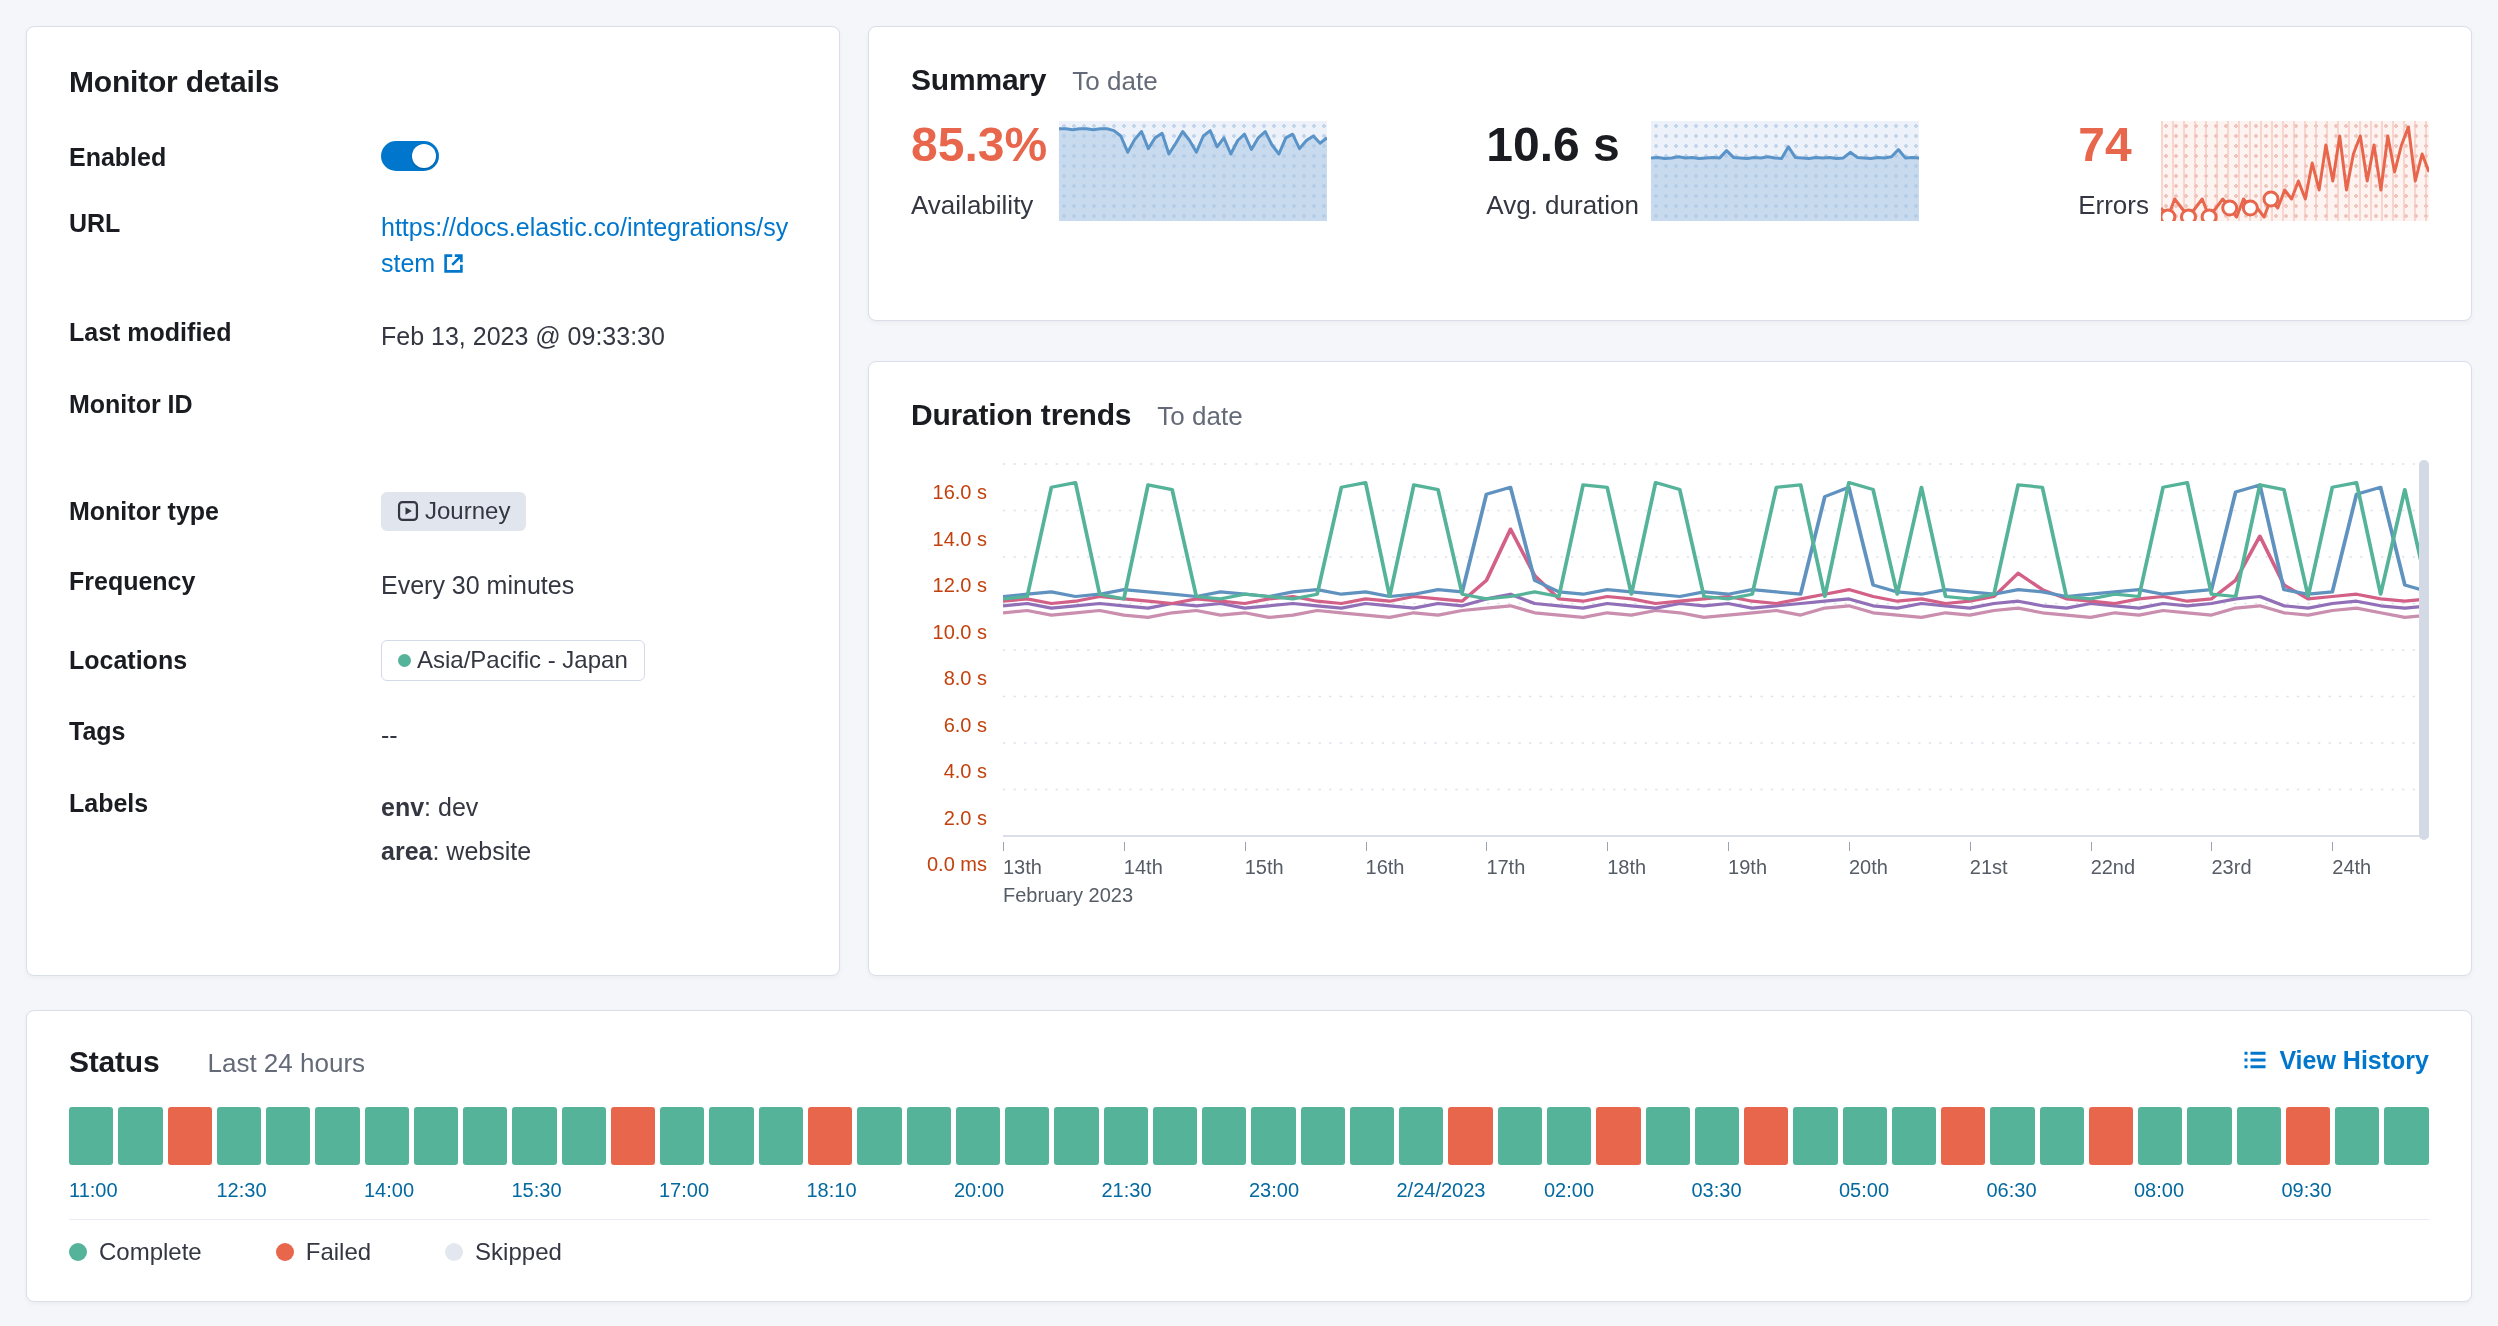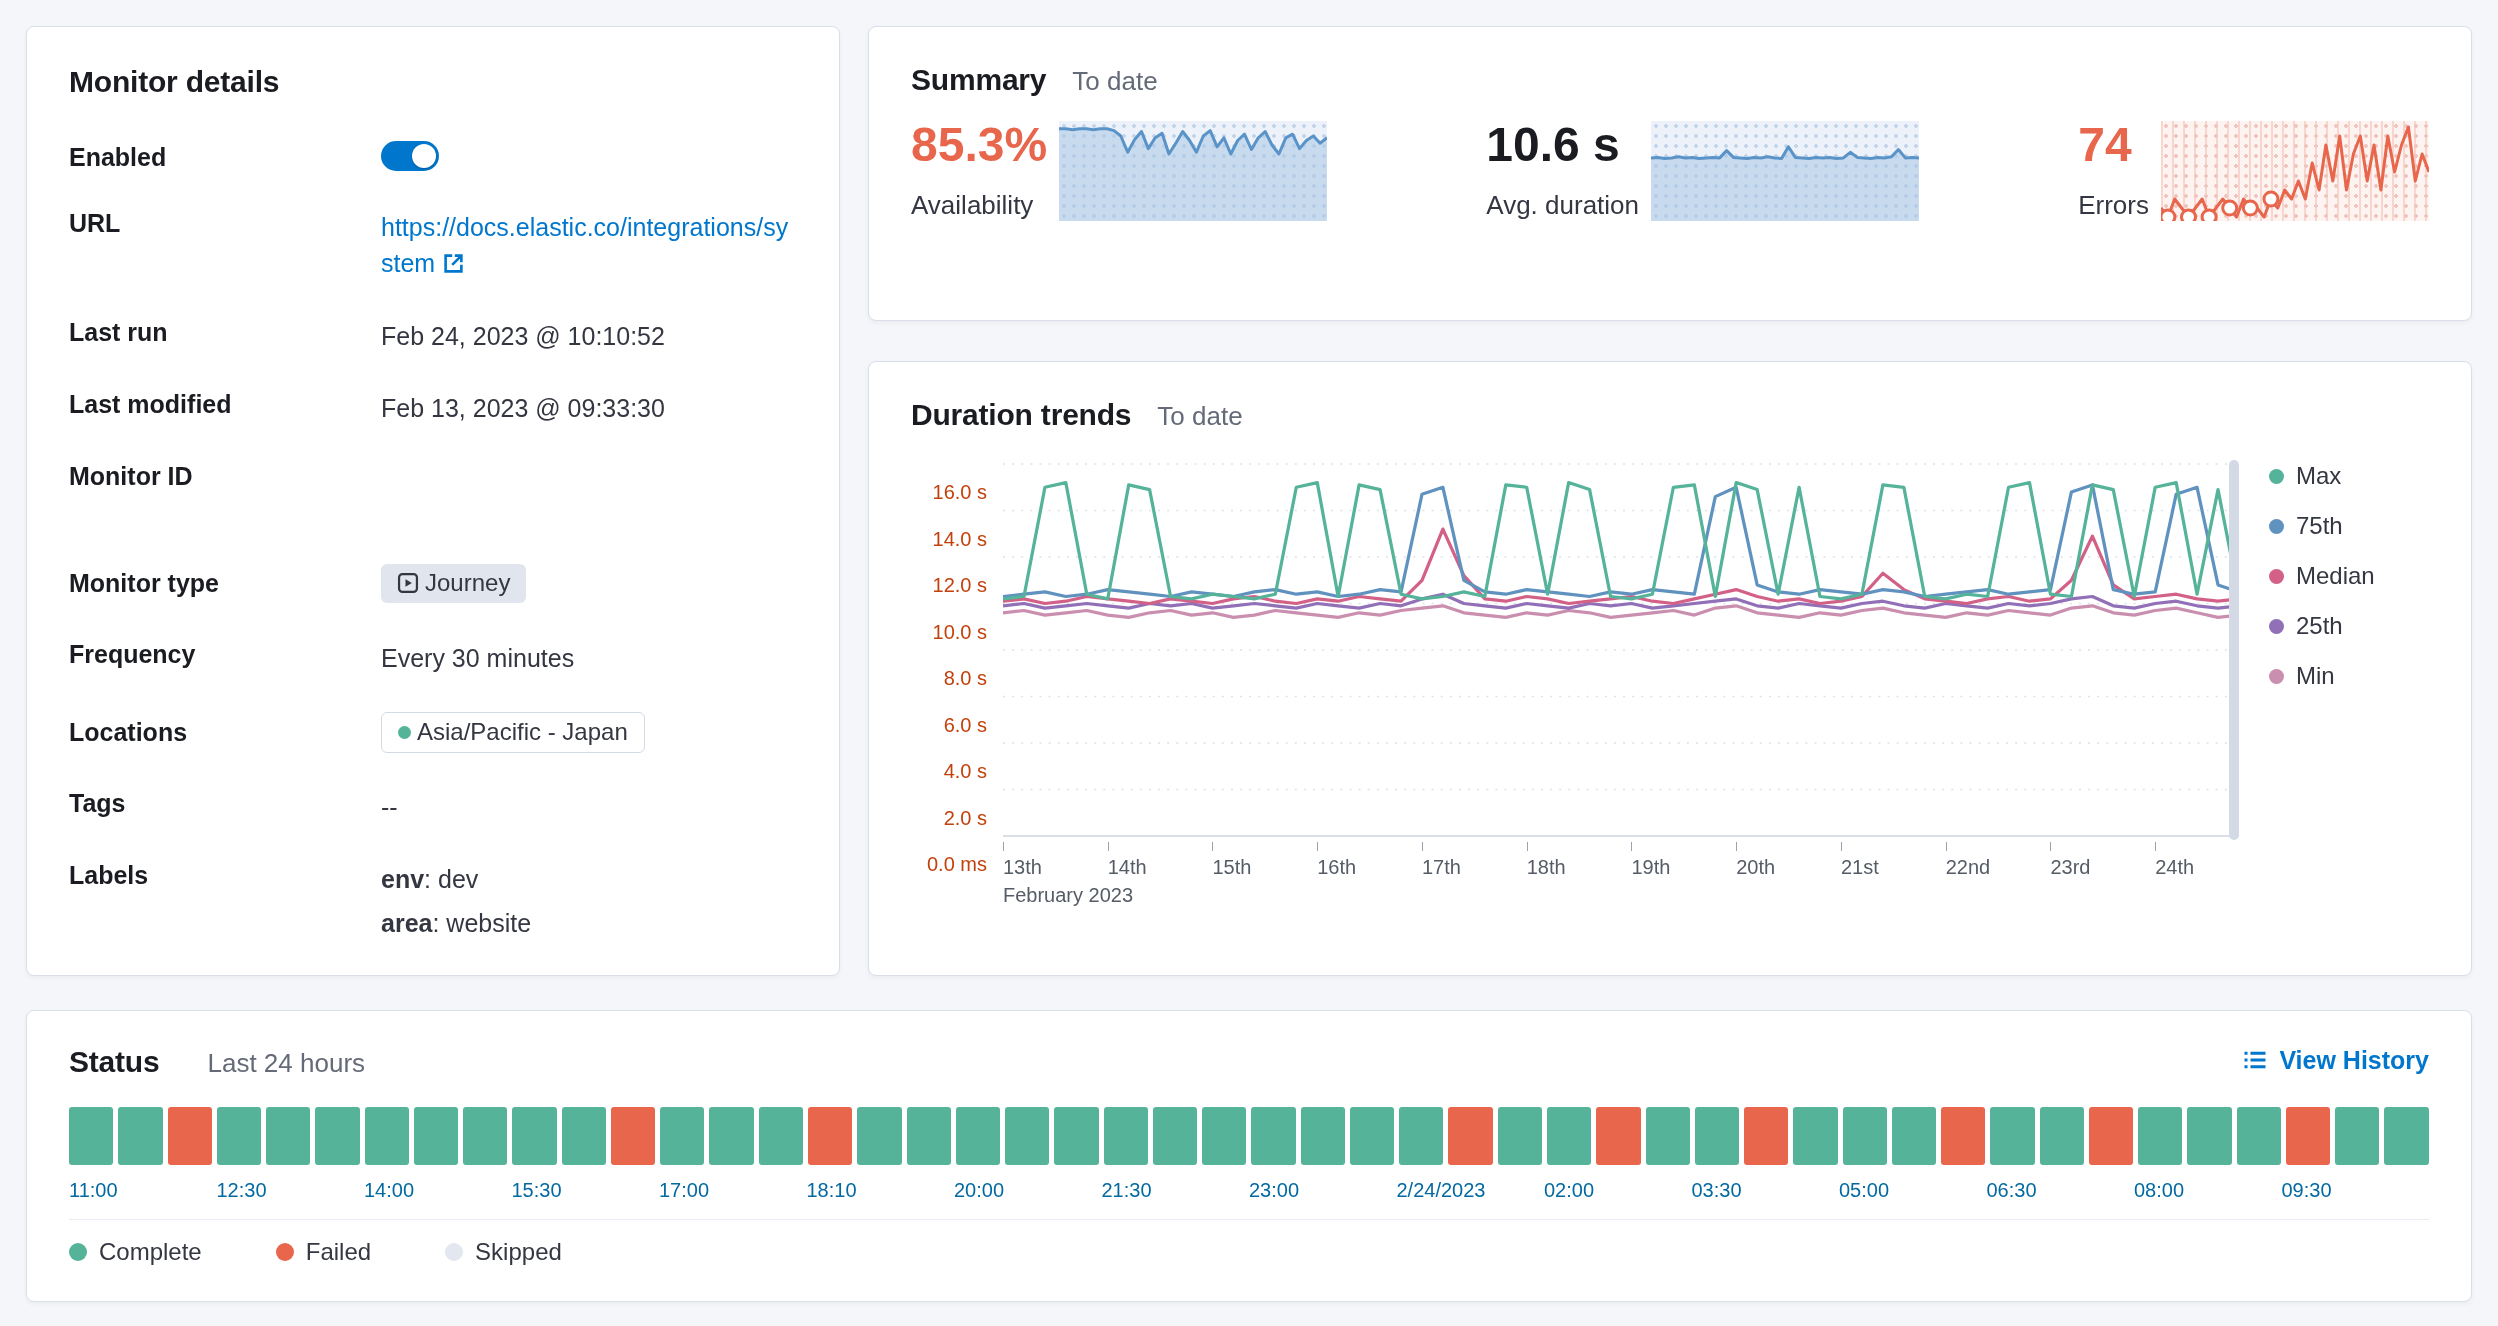--- a/index.html
+++ b/index.html
@@ -96,24 +96,20 @@
         <div class="drow">
           <div class="dlabel">URL</div>
           <div class="dvalue">
             <a class="url-link"><span>https://docs.elastic.co/integrations/system</span><svg class="ext-icon" viewBox="0 0 16 16">
                   <path d="M9 1h6v6h-2V4.4l-5.3 5.3-1.4-1.4L11.6 3H9V1z"></path>
                   <path d="M13 13H3V3h4V1H1v14h14V9h-2v4z"></path>
                 </svg></a>
           </div>
         </div>
 
-        <div class="drow">
-          <div class="dlabel">Last run</div>
-          <div class="dvalue">Feb 24, 2023 @ 10:10:52</div>
-        </div>
 
         <div class="drow">
           <div class="dlabel">Last modified</div>
           <div class="dvalue">Feb 13, 2023 @ 09:33:30</div>
         </div>
 
         <div class="drow">
           <div class="dlabel">Monitor ID</div>
           <div class="dvalue"></div>
         </div>
@@ -274,42 +270,20 @@
                 <div class="x-lab" style="left: 67.7966%;">21st</div>
                 <div class="x-tick" style="left: 76.2712%;"></div>
                 <div class="x-lab" style="left: 76.2712%;">22nd</div>
                 <div class="x-tick" style="left: 84.7458%;"></div>
                 <div class="x-lab" style="left: 84.7458%;">23rd</div>
                 <div class="x-tick" style="left: 93.2203%;"></div>
                 <div class="x-lab" style="left: 93.2203%;">24th</div>
                 <div class="x-sec" style="left: 0%;">February 2023</div>
               </div>
           </div>
-          <div class="legend-col" id="dur-legend">
-              <div class="legend-item">
-                <div class="legend-dot" style="background: rgb(84, 179, 153);"></div>
-                <div class="legend-label">Max</div>
-              </div>
-              <div class="legend-item">
-                <div class="legend-dot" style="background: rgb(96, 146, 192);"></div>
-                <div class="legend-label">75th</div>
-              </div>
-              <div class="legend-item">
-                <div class="legend-dot" style="background: rgb(211, 96, 134);"></div>
-                <div class="legend-label">Median</div>
-              </div>
-              <div class="legend-item">
-                <div class="legend-dot" style="background: rgb(145, 112, 184);"></div>
-                <div class="legend-label">25th</div>
-              </div>
-              <div class="legend-item">
-                <div class="legend-dot" style="background: rgb(202, 142, 174);"></div>
-                <div class="legend-label">Min</div>
-              </div>
-            </div>
         </div>
       </section>
 
     </div>
   </div>
 
   <section class="card status-card">
     <div class="status-header">
       <h2 class="panel-title">Status</h2>
       <span class="subtitle">Last 24 hours</span>

